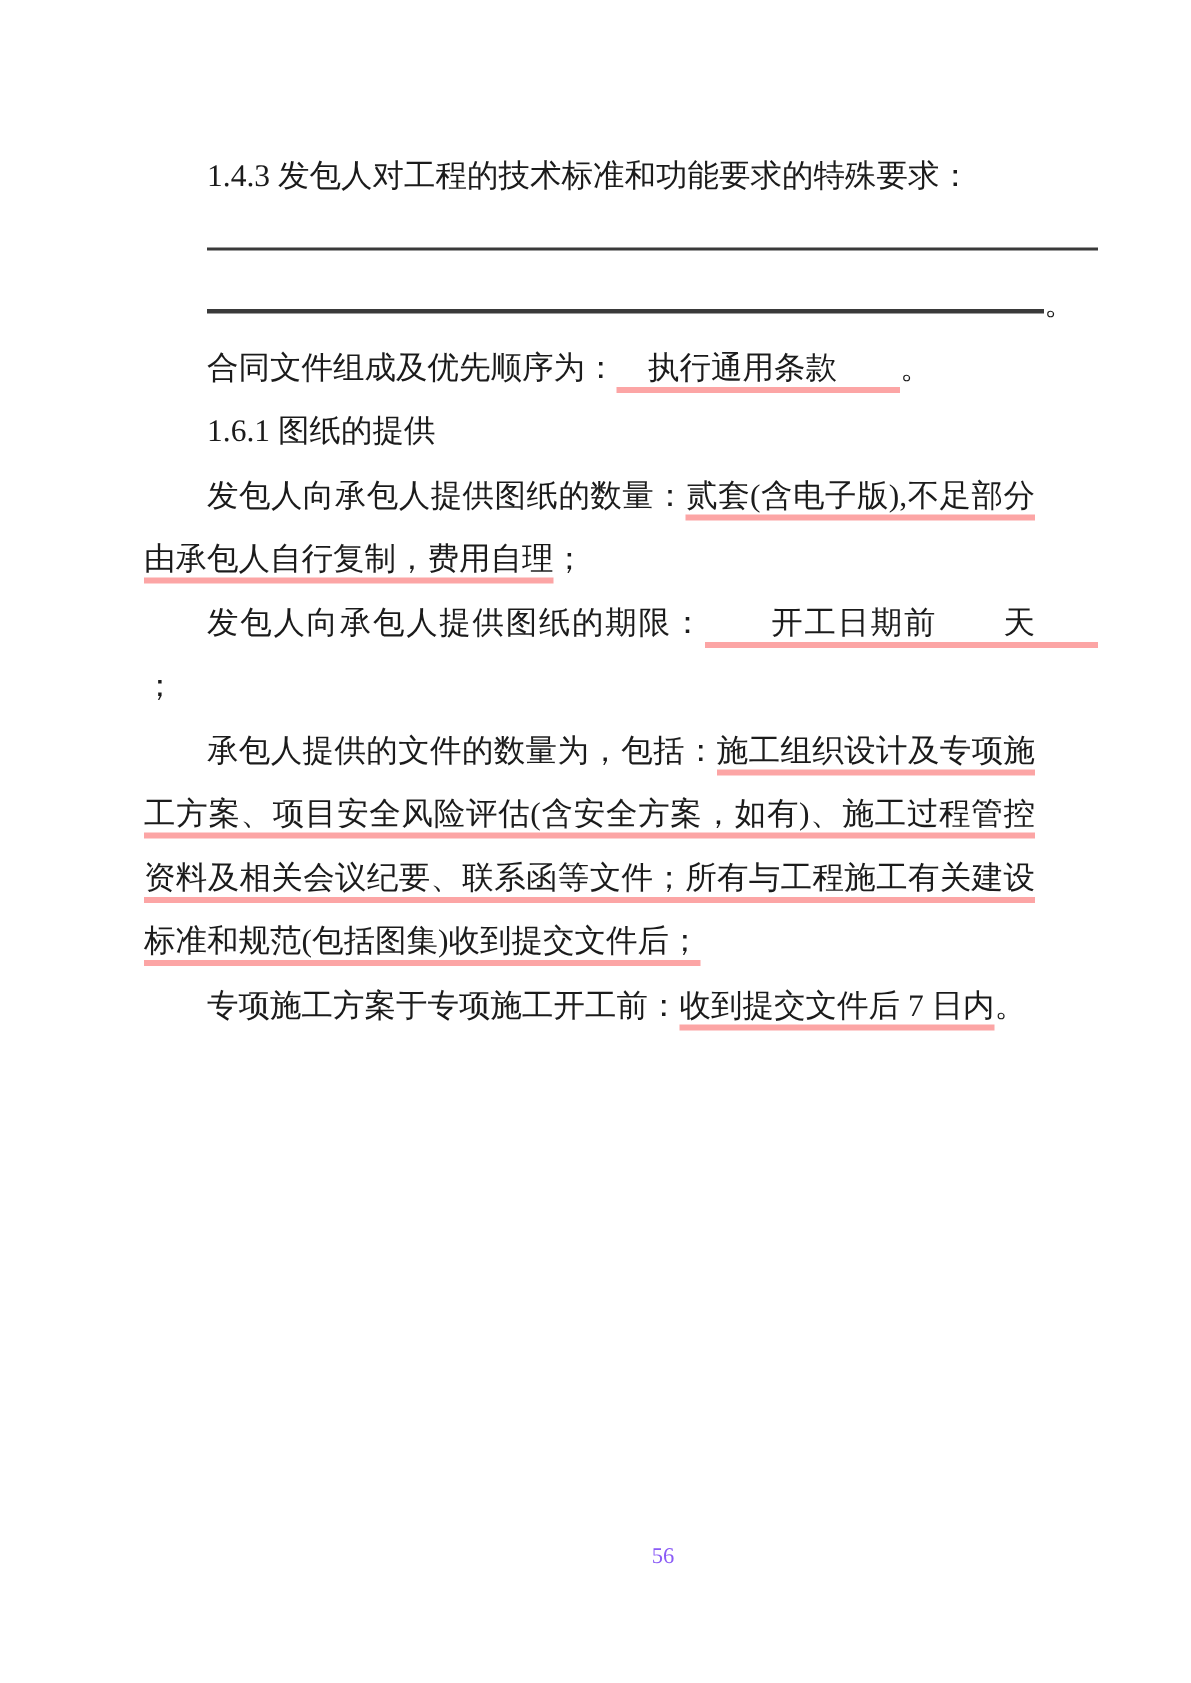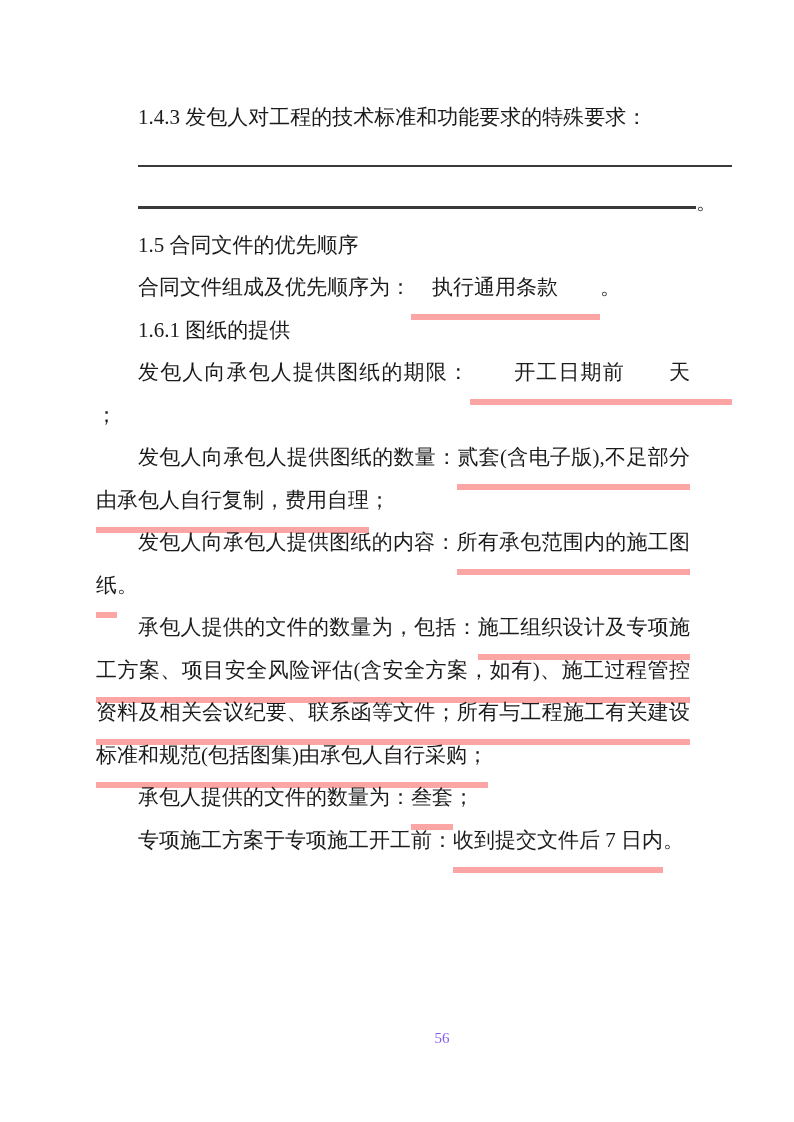--- a/index.html
+++ b/index.html
@@ -20,22 +20,22 @@
     color: #1b1b1b;
     overflow: hidden;
   }
   .body-text p {
     margin: 0;
     text-indent: 2em;
     text-align: justify;
   }
   
   .u {
-    border-bottom: 6px solid #fca5a5;
-    padding-bottom: 15px;
+    border-bottom: 4px solid #fca5a5;
+    padding-bottom: 1px;
   }
   
   .blank-row {
     margin: 0;
     text-indent: 0;
     white-space: nowrap;
   }
   .rule {
     display: inline-block;
     vertical-align: baseline;
@@ -67,38 +67,35 @@
 
 <div class="page">
   <div class="body-text">
 
     <p>1.4.3 发包人对工程的技术标准和功能要求的特殊要求：</p>
 
     <p class="blank-row"><span class="rule rule-1"></span></p>
 
     <p class="blank-row"><span class="rule rule-2"></span><span>。</span></p>
 
-    <p>1.5 合同文件的优先顺序</p>
 
     <p><span>合同文件组成及优先顺序为：</span><span class="u">　执行通用条款　　</span><span>。</span></p>
 
 
     <p>1.6.1 图纸的提供</p>
 
+    <p><span>发包人向承包人提供图纸的数量：</span><span class="u">贰套(含电子版),不足部分由承包人自行复制，费用自理</span><span>；</span></p>
+
     <p><span>发包人向承包人提供图纸的期限：</span><span class="u">　　开工日期前　　天　　</span><span>；</span></p>
 
-    <p><span>发包人向承包人提供图纸的数量：</span><span class="u">贰套(含电子版),不足部分由承包人自行复制，费用自理</span><span>；</span></p>
-
-    <p><span>发包人向承包人提供图纸的内容：</span><span class="u">所有承包范围内的施工图纸</span><span>。</span></p>
 
 
-    <p><span>承包人提供的文件的数量为，包括：</span><span class="u">施工组织设计及专项施工方案、项目安全风险评估(含安全方案，如有)、施工过程管控资料及相关会议纪要、联系函等文件；所有与工程施工有关建设标准和规范(包括图集)由承包人自行采购；</span></p>
+    <p><span>承包人提供的文件的数量为，包括：</span><span class="u">施工组织设计及专项施工方案、项目安全风险评估(含安全方案，如有)、施工过程管控资料及相关会议纪要、联系函等文件；所有与工程施工有关建设标准和规范(包括图集)收到提交文件后；</span></p>
 
 
-    <p><span>承包人提供的文件的数量为：</span><span class="u">叁套</span><span>；</span></p>
 
 
     <p><span>专项施工方案于专项施工开工前：</span><span class="u">收到提交文件后 7 日内</span><span>。</span></p>
 
   </div>
 
   <div class="footer">56</div>
 </div>
 
 </body></html>

